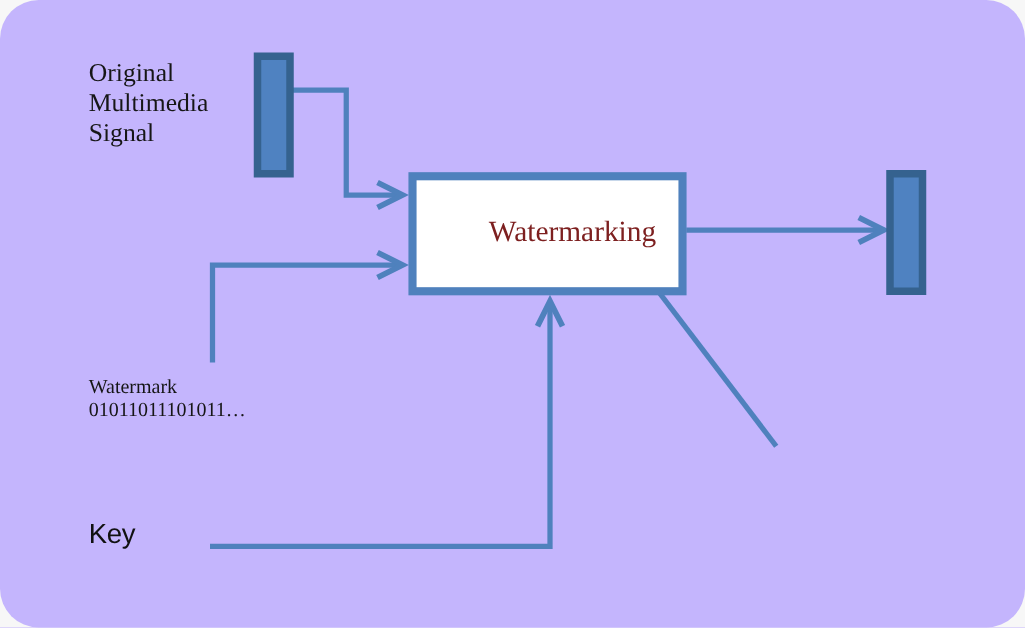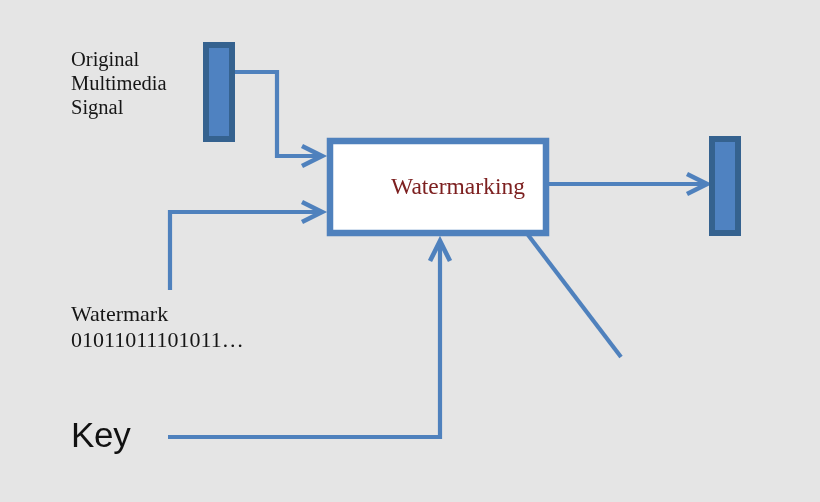--- a/index.html
+++ b/index.html
@@ -10,21 +10,22 @@
     width: 820px;
     height: 502px;
     background: #f7f7f7;
     font-family: "Liberation Serif", serif;
     overflow: hidden;
   }
   #diagram-root {
     position: relative;
     width: 820px;
     height: 502px;
-    background: #e5e5e5;
+    background: #c4b5fd;
+    border-radius: 31px;
   }
   .svg-layer {
     position: absolute;
     left: 0;
     top: 0;
     width: 820px;
     height: 502px;
   }
   .txt {
     position: absolute;
@@ -34,26 +35,26 @@
     line-height: 1.18;
   }
   #label-original {
     left: 71px;
     top: 47px;
     font-size: 20.5px;
   }
   #label-watermark {
     left: 71px;
     top: 301px;
-    font-size: 22px;
+    font-size: 16px;
   }
   #label-key {
     left: 71px;
     top: 414px;
-    font-size: 35px;
+    font-size: 22px;
     font-family: "Liberation Sans", sans-serif;
     color: #111111;
     letter-spacing: -0.3px;
   }
   #label-note {
     left: 541px;
     top: 368px;
     font-size: 20.5px;
   }
   #box-title {

